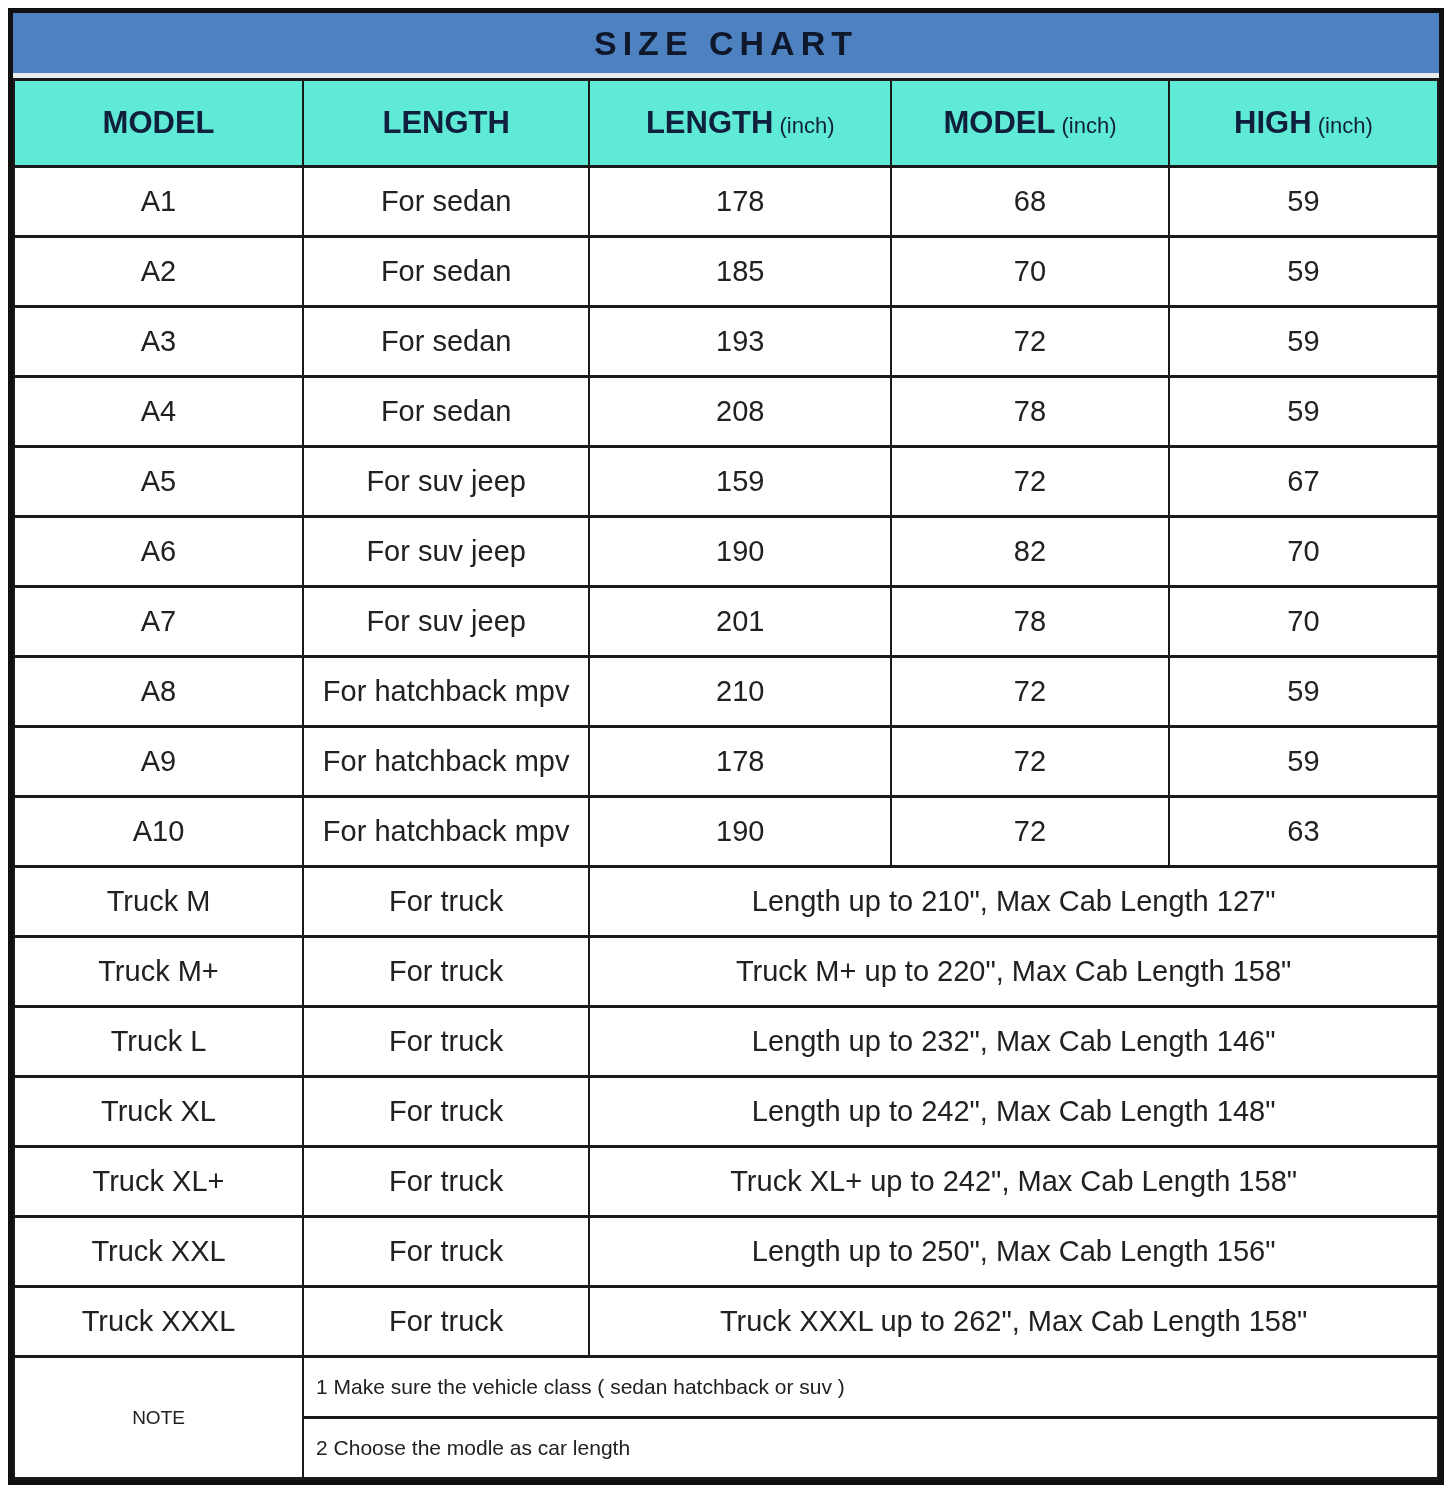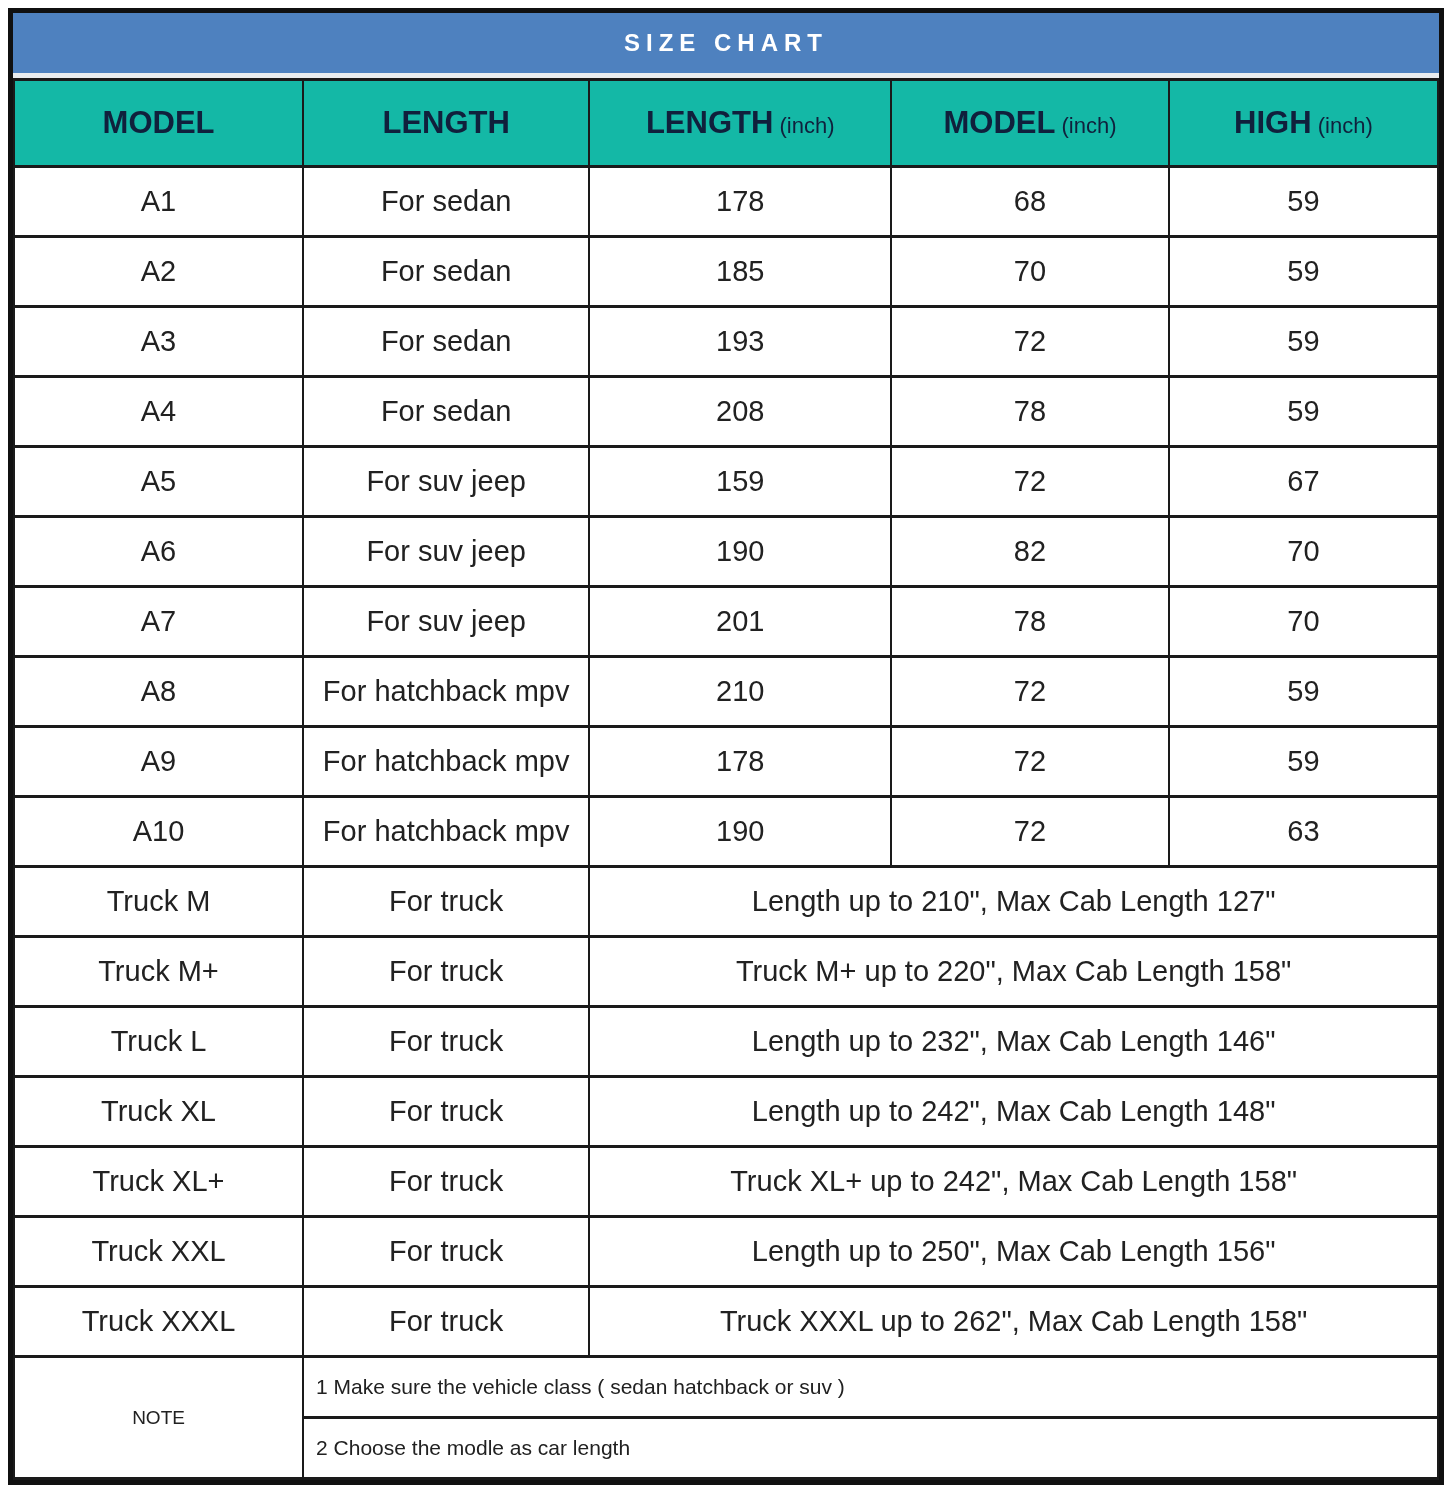--- a/index.html
+++ b/index.html
@@ -9,39 +9,39 @@
   }
   .frame{
     margin:8px 8px 0 8px;
     border:5px solid #101010;
     background:#ffffff;
   }
   .title-bar{
     background:#4e81bf;
     height:60px;
     display:flex;align-items:center;justify-content:center;
-    font-size:24px;font-weight:bold;letter-spacing:6px;
-    color:#ffffff;
+    font-size:34px;font-weight:bold;letter-spacing:6px;
+    color:#0f172a;
     border-bottom:5px solid #e9ecef;
   }
   table.size{
     width:100%;
     border-collapse:collapse;
     table-layout:fixed;
   }
   col.c1{width:20.3%;} col.c2{width:20.1%;} col.c3{width:21.2%;}
   col.c4{width:19.5%;} col.c5{width:18.9%;}
   th,td{
     border:2px solid #1a1a1a;
     border-top-width:3px;border-bottom-width:3px;
     text-align:center;vertical-align:middle;
     overflow:hidden;
   }
   th{
-    background:#14b8a6;
+    background:#5eead4;
     height:84px;
     font-size:31px;font-weight:bold;color:#10203c;
     padding:0 4px;
   }
   th .unit{font-weight:normal;font-size:22px;}
   td{
     height:67px;
     font-size:29px;color:#212121;background:#ffffff;
     padding:0 4px;
   }

